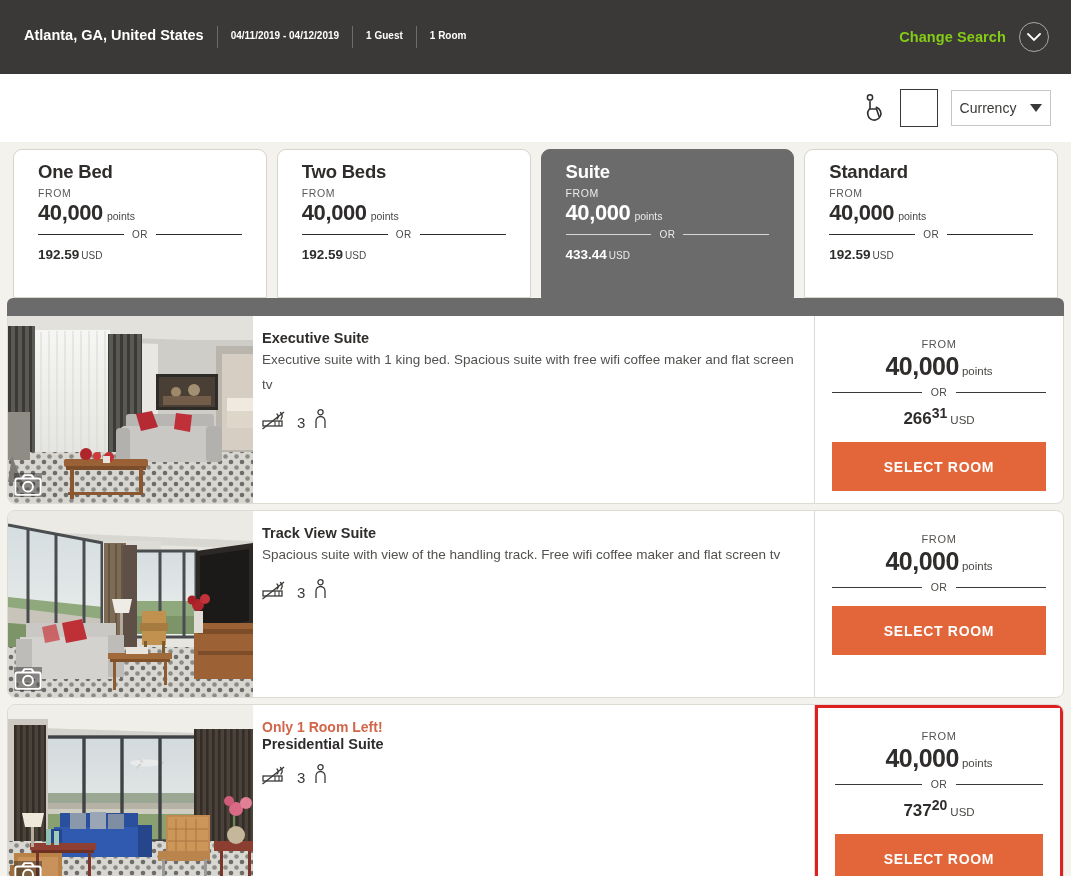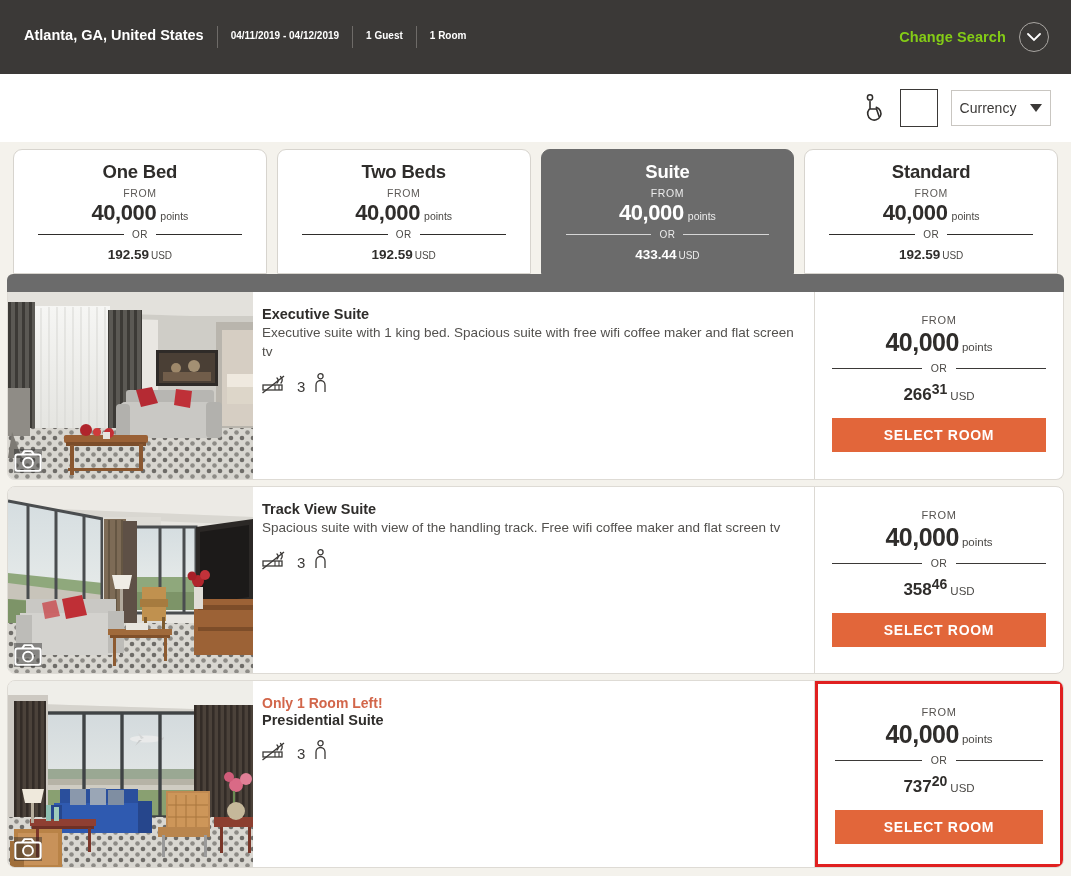--- a/index.html
+++ b/index.html
@@ -63,23 +63,22 @@
     border-top: 8px solid #3b3937;
   }
 
   
   .tabs-wrap { padding: 7px 13px 0 13px; display: flex; gap: 10px; position: relative; }
   .tab {
     flex: 1;
     background: #ffffff;
     border: 1px solid #d7d4ce;
     border-radius: 9px 9px 0 0;
-    height: 125px;
+    height: 149px;
     padding: 11px 24px 0 24px;
-    text-align: center;
     cursor: pointer;
     position: relative;
   }
   .tab.active { background: #6b6b6b; border-color: #6b6b6b; }
   .tab-title { font-size: 18.5px; font-weight: bold; color: #2f2d2b; letter-spacing: -.2px; }
   .tab.active .tab-title { color: #ffffff; }
   .tab-from { font-size: 10.5px; color: #5d5a57; letter-spacing: .6px; margin-top: 4px; }
   .tab.active .tab-from { color: #ebebeb; }
   .tab-pts { margin-top: 1px; }
   .tab-pts .num { font-size: 22px; font-weight: bold; color: #2f2d2b; letter-spacing: -.4px; }
@@ -127,21 +126,21 @@
     width: 28px; height: 24px;
     background: rgba(40,40,40,.45);
     display: flex; align-items: center; justify-content: center;
     cursor: pointer;
   }
 
   
   .desc { flex: 1; padding: 14px 20px 2px 9px; border-right: 1px solid #dcd9d3; }
   .warn { font-size: 14px; font-weight: bold; color: #d2664a; margin-bottom: 1px; }
   .room-name { font-size: 14.5px; font-weight: bold; color: #2f2d2b; margin-bottom: 1px; }
-  .room-desc { font-size: 13.5px; color: #53514e; line-height: 19px; max-width: 545px; }
+  .room-desc { font-size: 13.5px; color: #53514e; line-height: 25px; max-width: 545px; }
   .amen { display: flex; align-items: center; gap: 9px; margin-top: 12px; }
   .amen .cnt { font-size: 15px; color: #3b3937; }
 
   
   .price {
     width: 248px; flex-shrink: 0;
     padding: 22px 17px 0 17px;
     text-align: center;
     position: relative;
   }
@@ -152,21 +151,21 @@
   .p-pts .unit { font-size: 11.5px; color: #4a4845; margin-left: 3px; }
   .p-or { display: flex; align-items: center; gap: 9px; margin-top: 5px; }
   .p-or .line { flex: 1; height: 1px; background: #3b3937; }
   .p-or .lbl { font-size: 10.5px; color: #4a4845; letter-spacing: .5px; }
   .p-usd { margin-top: 7px; }
   .p-usd .whole { font-size: 17px; font-weight: bold; color: #2f2d2b; }
   .p-usd .cents { font-size: 14px; font-weight: bold; color: #2f2d2b; vertical-align: super; }
   .p-usd .cur { font-size: 11.5px; color: #4a4845; margin-left: 3px; }
   .select-btn {
     margin-top: 13px;
-    height: 34px; width: 100%;
+    height: 49px; width: 100%;
     background: #e2663a; color: #ffffff;
     border: none; cursor: pointer;
     font-size: 14px; font-weight: bold; letter-spacing: .7px;
     font-family: "Liberation Sans", sans-serif;
     display: flex; align-items: center; justify-content: center;
   }
 
   
   .watermark {
     position: absolute; right: 8px; bottom: -2px;
@@ -544,23 +543,20 @@
     <div class="price">
       <div class="p-from">FROM</div>
       <div class="p-pts">
         <span class="num">40,000</span><span class="unit">points</span>
       </div>
       <div class="p-or">
         <span class="line"></span>
         <span class="lbl">OR</span>
         <span class="line"></span>
       </div>
-      <div class="p-usd">
-        <span class="whole">358</span><span class="cents">46</span><span class="cur">USD</span>
-      </div>
       <button class="select-btn">SELECT ROOM</button>
     </div>
   </div>
 
   <div class="card">
     <div class="photo">
       <svg viewBox="0 0 245 188" preserveAspectRatio="none">
         <defs>
           <pattern id="carpet3" width="11" height="11" patternUnits="userSpaceOnUse">
             <rect width="11" height="11" fill="#d9d7d1"></rect>

